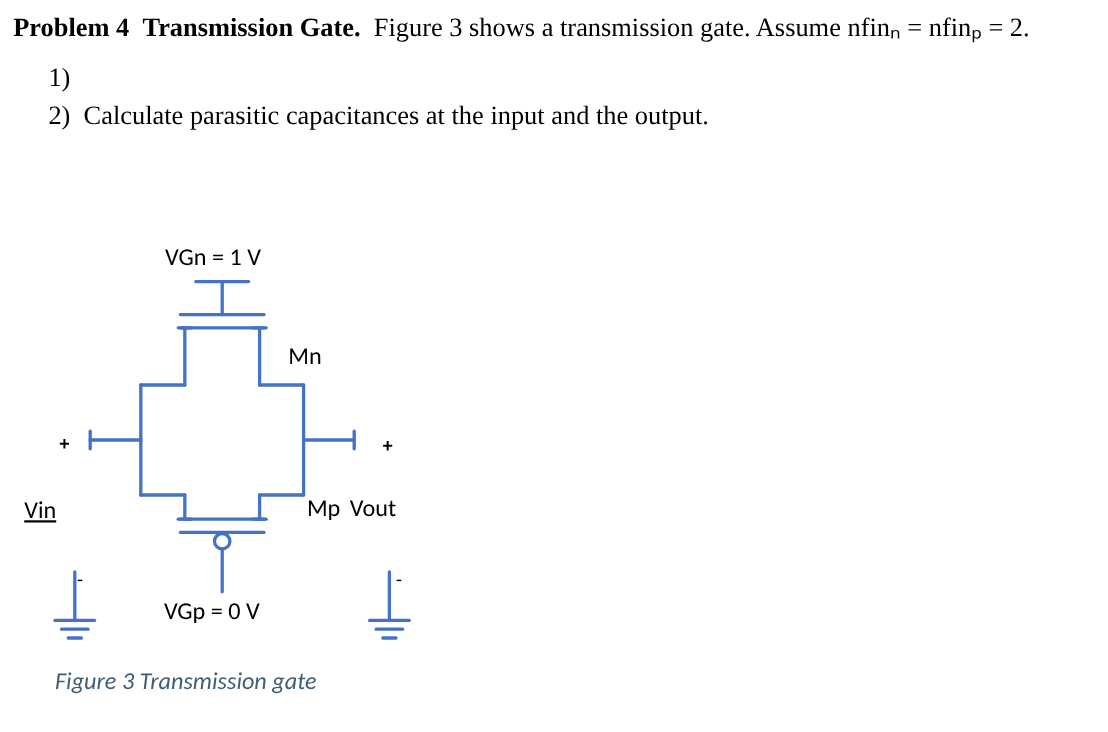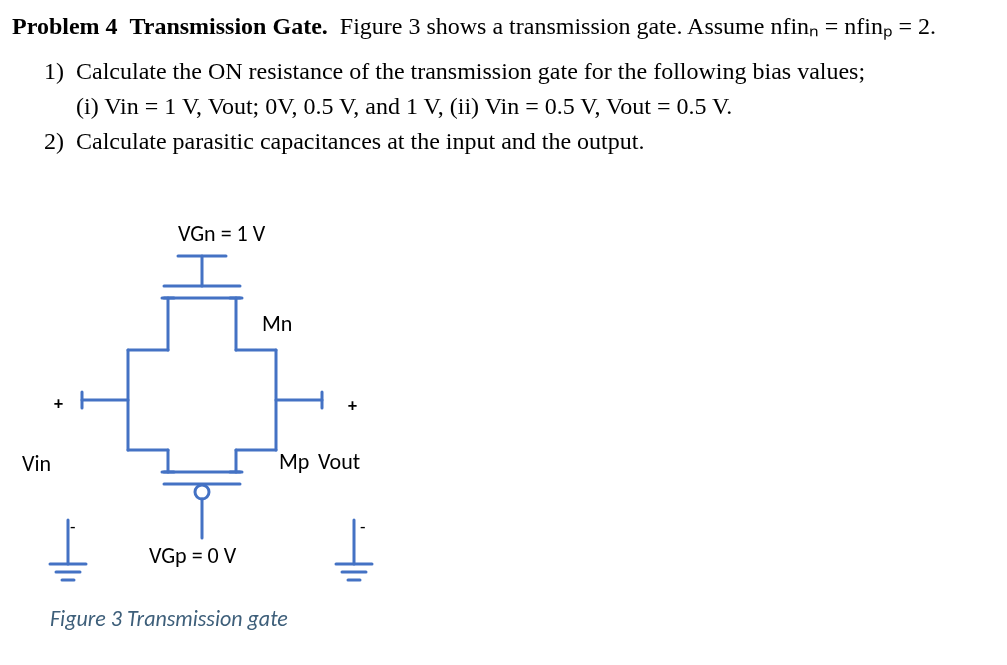--- a/index.html
+++ b/index.html
@@ -62,23 +62,23 @@
     margin-left: 28px;
   }
 
   
   .lbl {
     position: absolute;
     font-family: "Calibri", "Segoe UI", Arial, sans-serif;
     color: #000000;
     font-size: 22px;
   }
-  .lbl-vin   { left: 0px;  top: 230px; }
+  .lbl-vin   { left: 0px;  top: 230px; text-decoration: underline; }
   .lbl-vout  { left: 296px; top: 228px; }
-  .lbl-vgn   { left: 128px; top: 0px; margin-left: 28px; }
+  .lbl-vgn   { left: 128px; top: 0px; }
   .lbl-vgp   { left: 127px; top: 322px; }
   .lbl-mn    { left: 240px; top: 90px; }
   .lbl-mp    { left: 257px; top: 228px; }
   .lbl-plus-l{ left: 32px;  top: 172px; font-size: 18px; font-weight: bold; }
   .lbl-plus-r{ left: 326px; top: 174px; font-size: 18px; font-weight: bold; }
   .lbl-minus-l{ left: 48px; top: 296px; font-size: 18px; }
   .lbl-minus-r{ left: 338px; top: 296px; font-size: 18px; }
 
   svg { display: block; }
 </style>
@@ -90,22 +90,21 @@
   <div class="title-line">
     <span class="bold">Problem 4</span>
     <span class="bold">&nbsp;</span><span class="bold">Transmission Gate.</span>
     <span>&nbsp;</span><span>Figure 3 shows a transmission gate. Assume nfinₙ = nfinₚ = 2.</span>
   </div>
 
   <div class="ol-wrap">
     <div class="ol-item">
       <span class="ol-num">1)</span>
       <div class="ol-body">
-        <span>Calculate the ON resistance of the transmission gate for the following bias values;</span><br>
-        <span class="subparen">(i)       Vin = 1 V, Vout; 0V, 0.5 V, and 1 V, (ii) Vin = 0.5 V, Vout = 0.5 V.</span>
+        <br>
       </div>
     </div>
     <div class="ol-item">
       <span class="ol-num">2)</span>
       <div class="ol-body">
         <span>Calculate parasitic capacitances at the input and the output.</span>
       </div>
     </div>
   </div>
 

